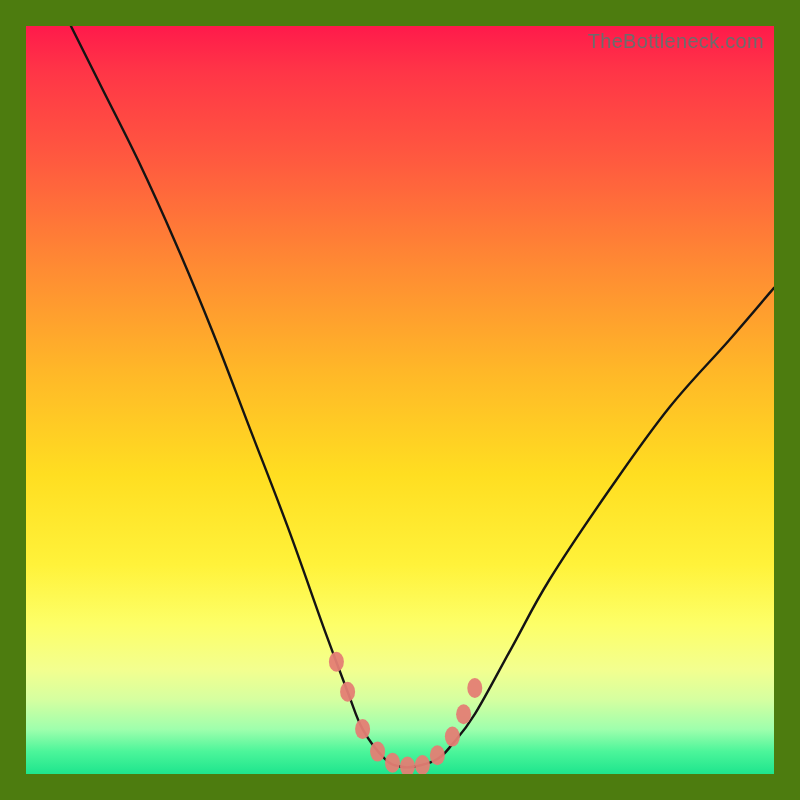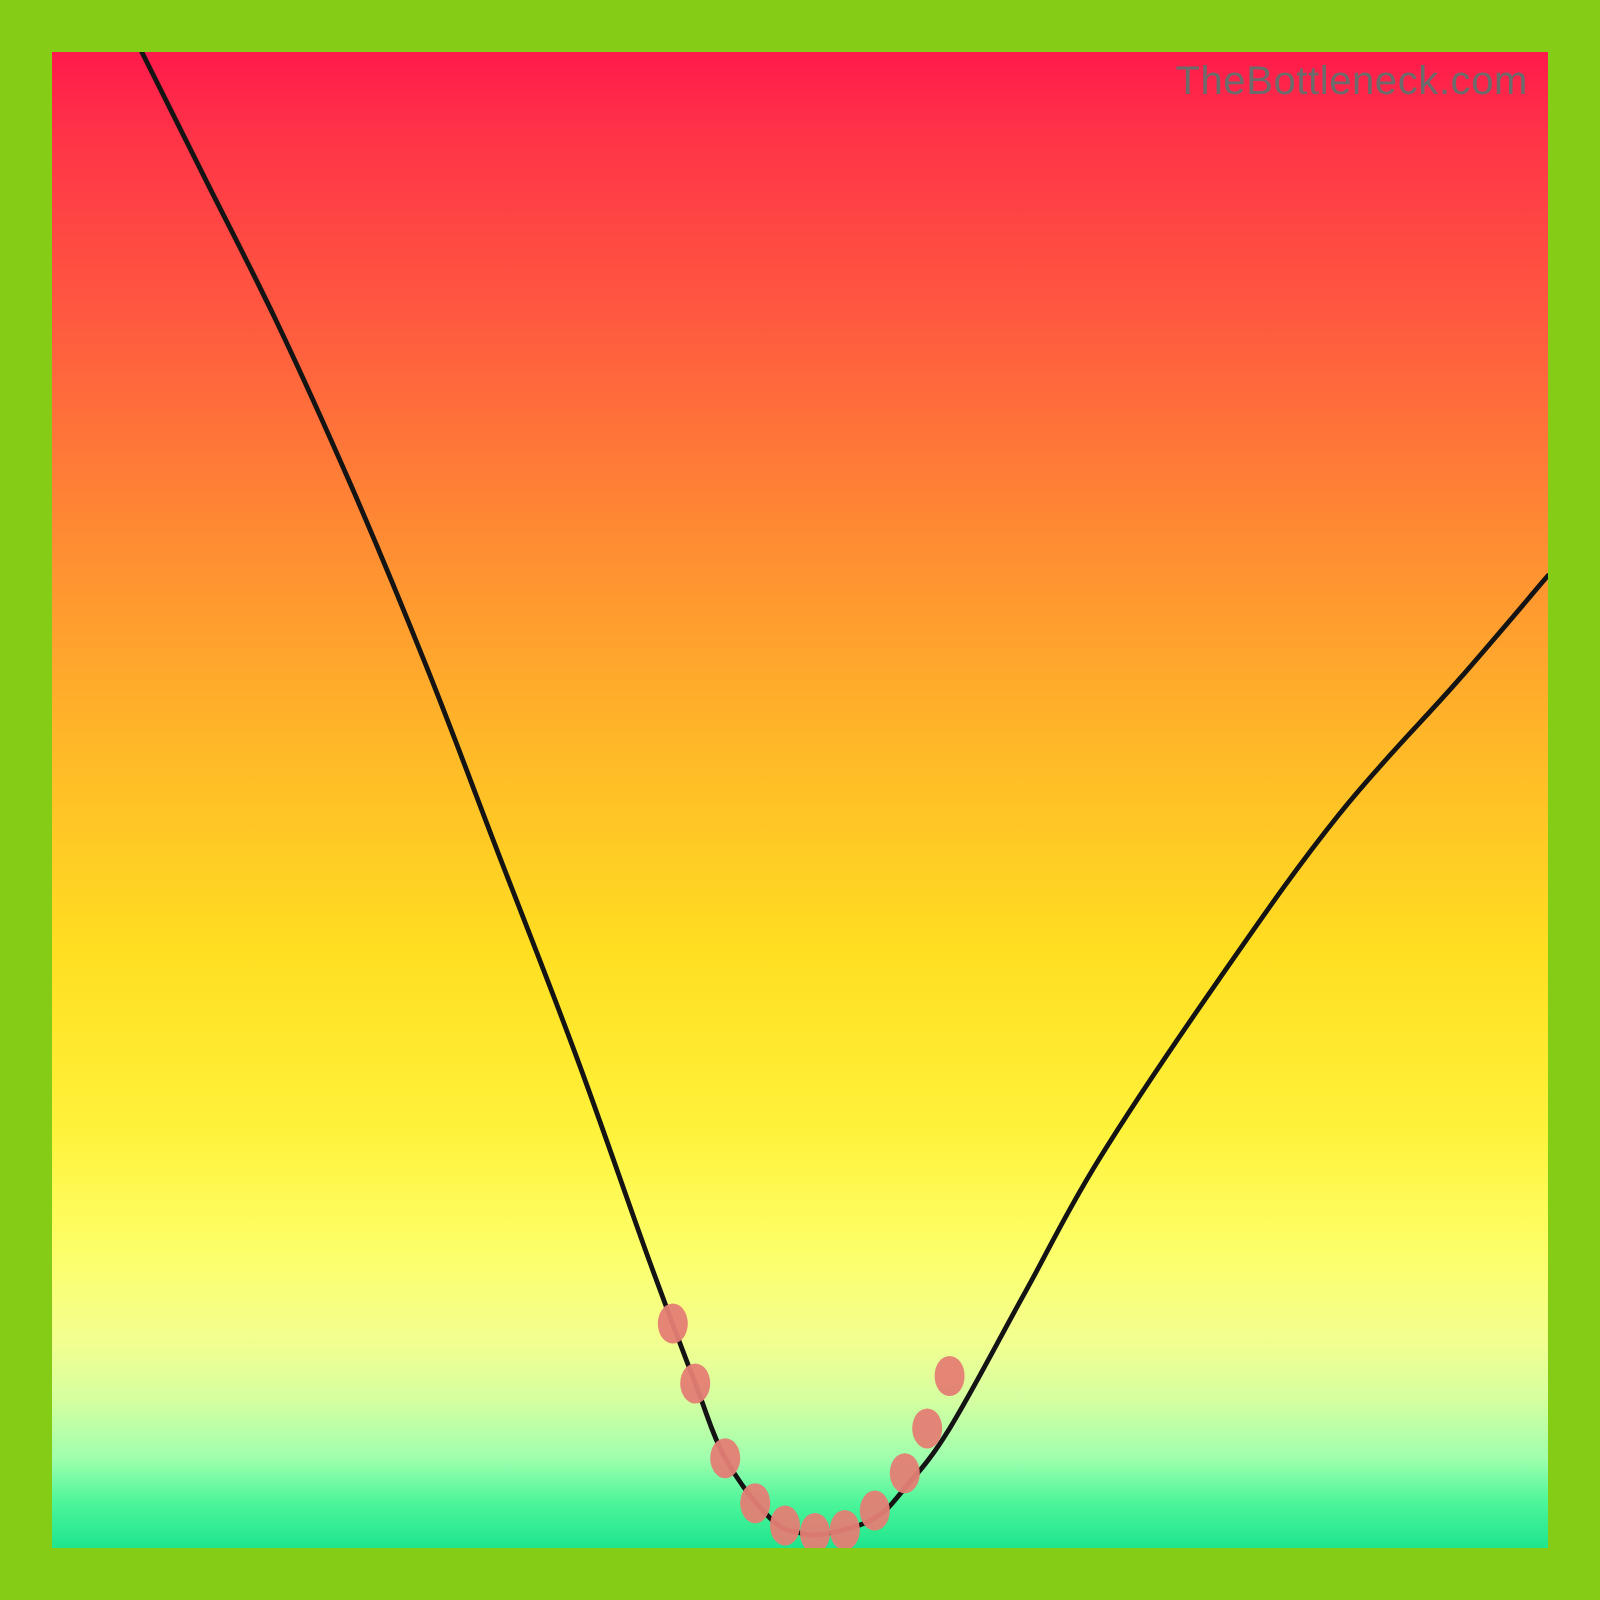--- a/index.html
+++ b/index.html
@@ -8,21 +8,21 @@
     width: 800px;
     height: 800px;
     overflow: hidden;
     background: #000;
     font-family: Arial, Helvetica, sans-serif;
   }
   .frame {
     position: relative;
     width: 800px;
     height: 800px;
-    background: #84cc16;
+    background: #4d7c0f;
   }
   .plot {
     position: absolute;
     left: 26px;
     top: 26px;
     width: 748px;
     height: 748px;
     
     background: linear-gradient(
       to bottom,

